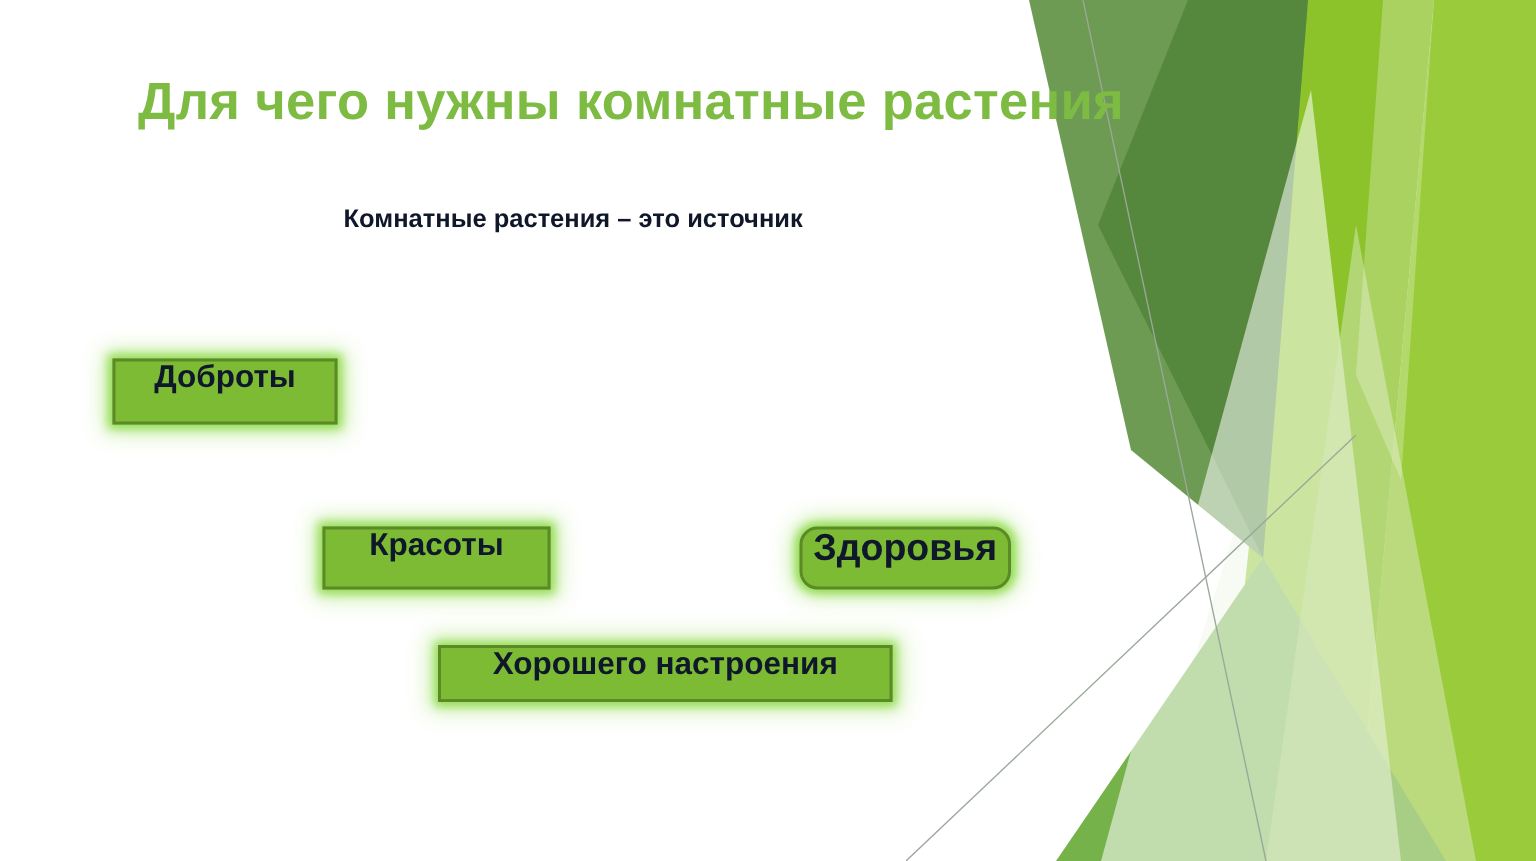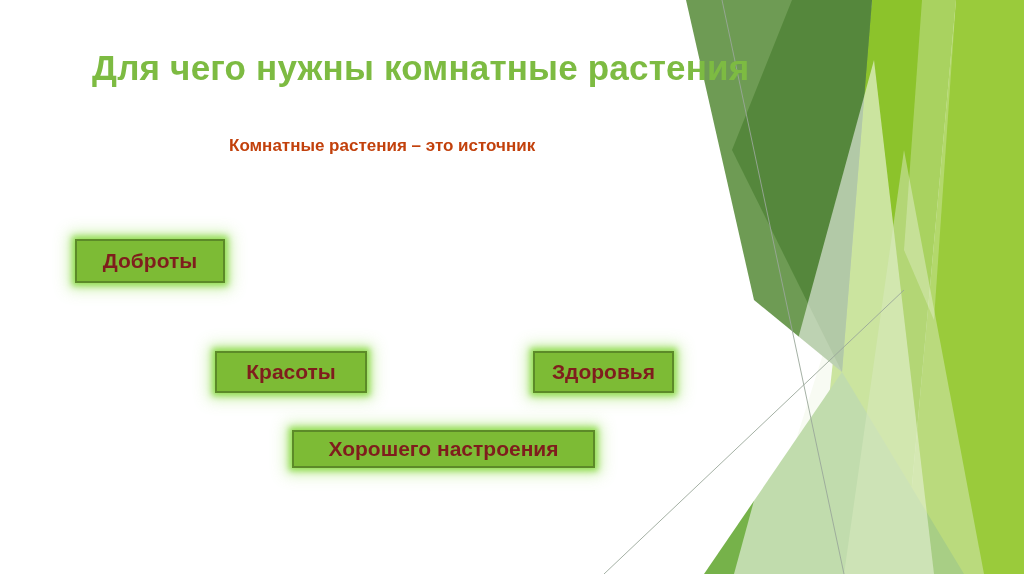--- a/index.html
+++ b/index.html
@@ -47,51 +47,50 @@
     white-space: nowrap;
   }
 
   
   #subtitle {
     position: absolute;
     left: 229px;
     top: 136px;
     font-size: 17px;
     font-weight: bold;
-    color: #c2410c;
+    color: #0f172a;
     white-space: nowrap;
   }
 
   
   .chip {
     position: absolute;
     box-sizing: border-box;
     background: #7DBB35;
     border: 2px solid #5C8A28;
-    color: #7f1d1d;
+    color: #0f172a;
     font-weight: bold;
     display: flex;
-    align-items: center;
     justify-content: center;
     text-align: center;
     white-space: nowrap;
     box-shadow:
       0 0 6px 3px rgba(124, 214, 48, 0.75),
       0 0 14px 6px rgba(140, 220, 70, 0.42);
   }
   .chip-label {
     display: block;
     line-height: 1;
     padding-bottom: 2px;
   }
 
   #chip-dobrota       { left: 75px;  top: 239px; width: 150px; height: 44px; font-size: 21px; }
   #chip-vozduh        { left: 604px; top: 245px; width: 251px; height: 43px; font-size: 21px; }
   #chip-krasota       { left: 183px; top: 351px; width: 152px; height: 42px; font-size: 21px; margin-left: 32px; }
-  #chip-zdorovye      { left: 533px; top: 351px; width: 141px; height: 42px; font-size: 21px; }
+  #chip-zdorovye      { left: 533px; top: 351px; width: 141px; height: 42px; font-size: 25px; border-radius: 12px; }
   #chip-nastroenie    { left: 292px; top: 430px; width: 303px; height: 38px; font-size: 21px; }
 </style>
 </head>
 <body>
 
 <div id="slide">
 
   <div id="decor">
     <svg viewBox="0 0 420 574" preserveAspectRatio="none" xmlns="http://www.w3.org/2000/svg">
 

